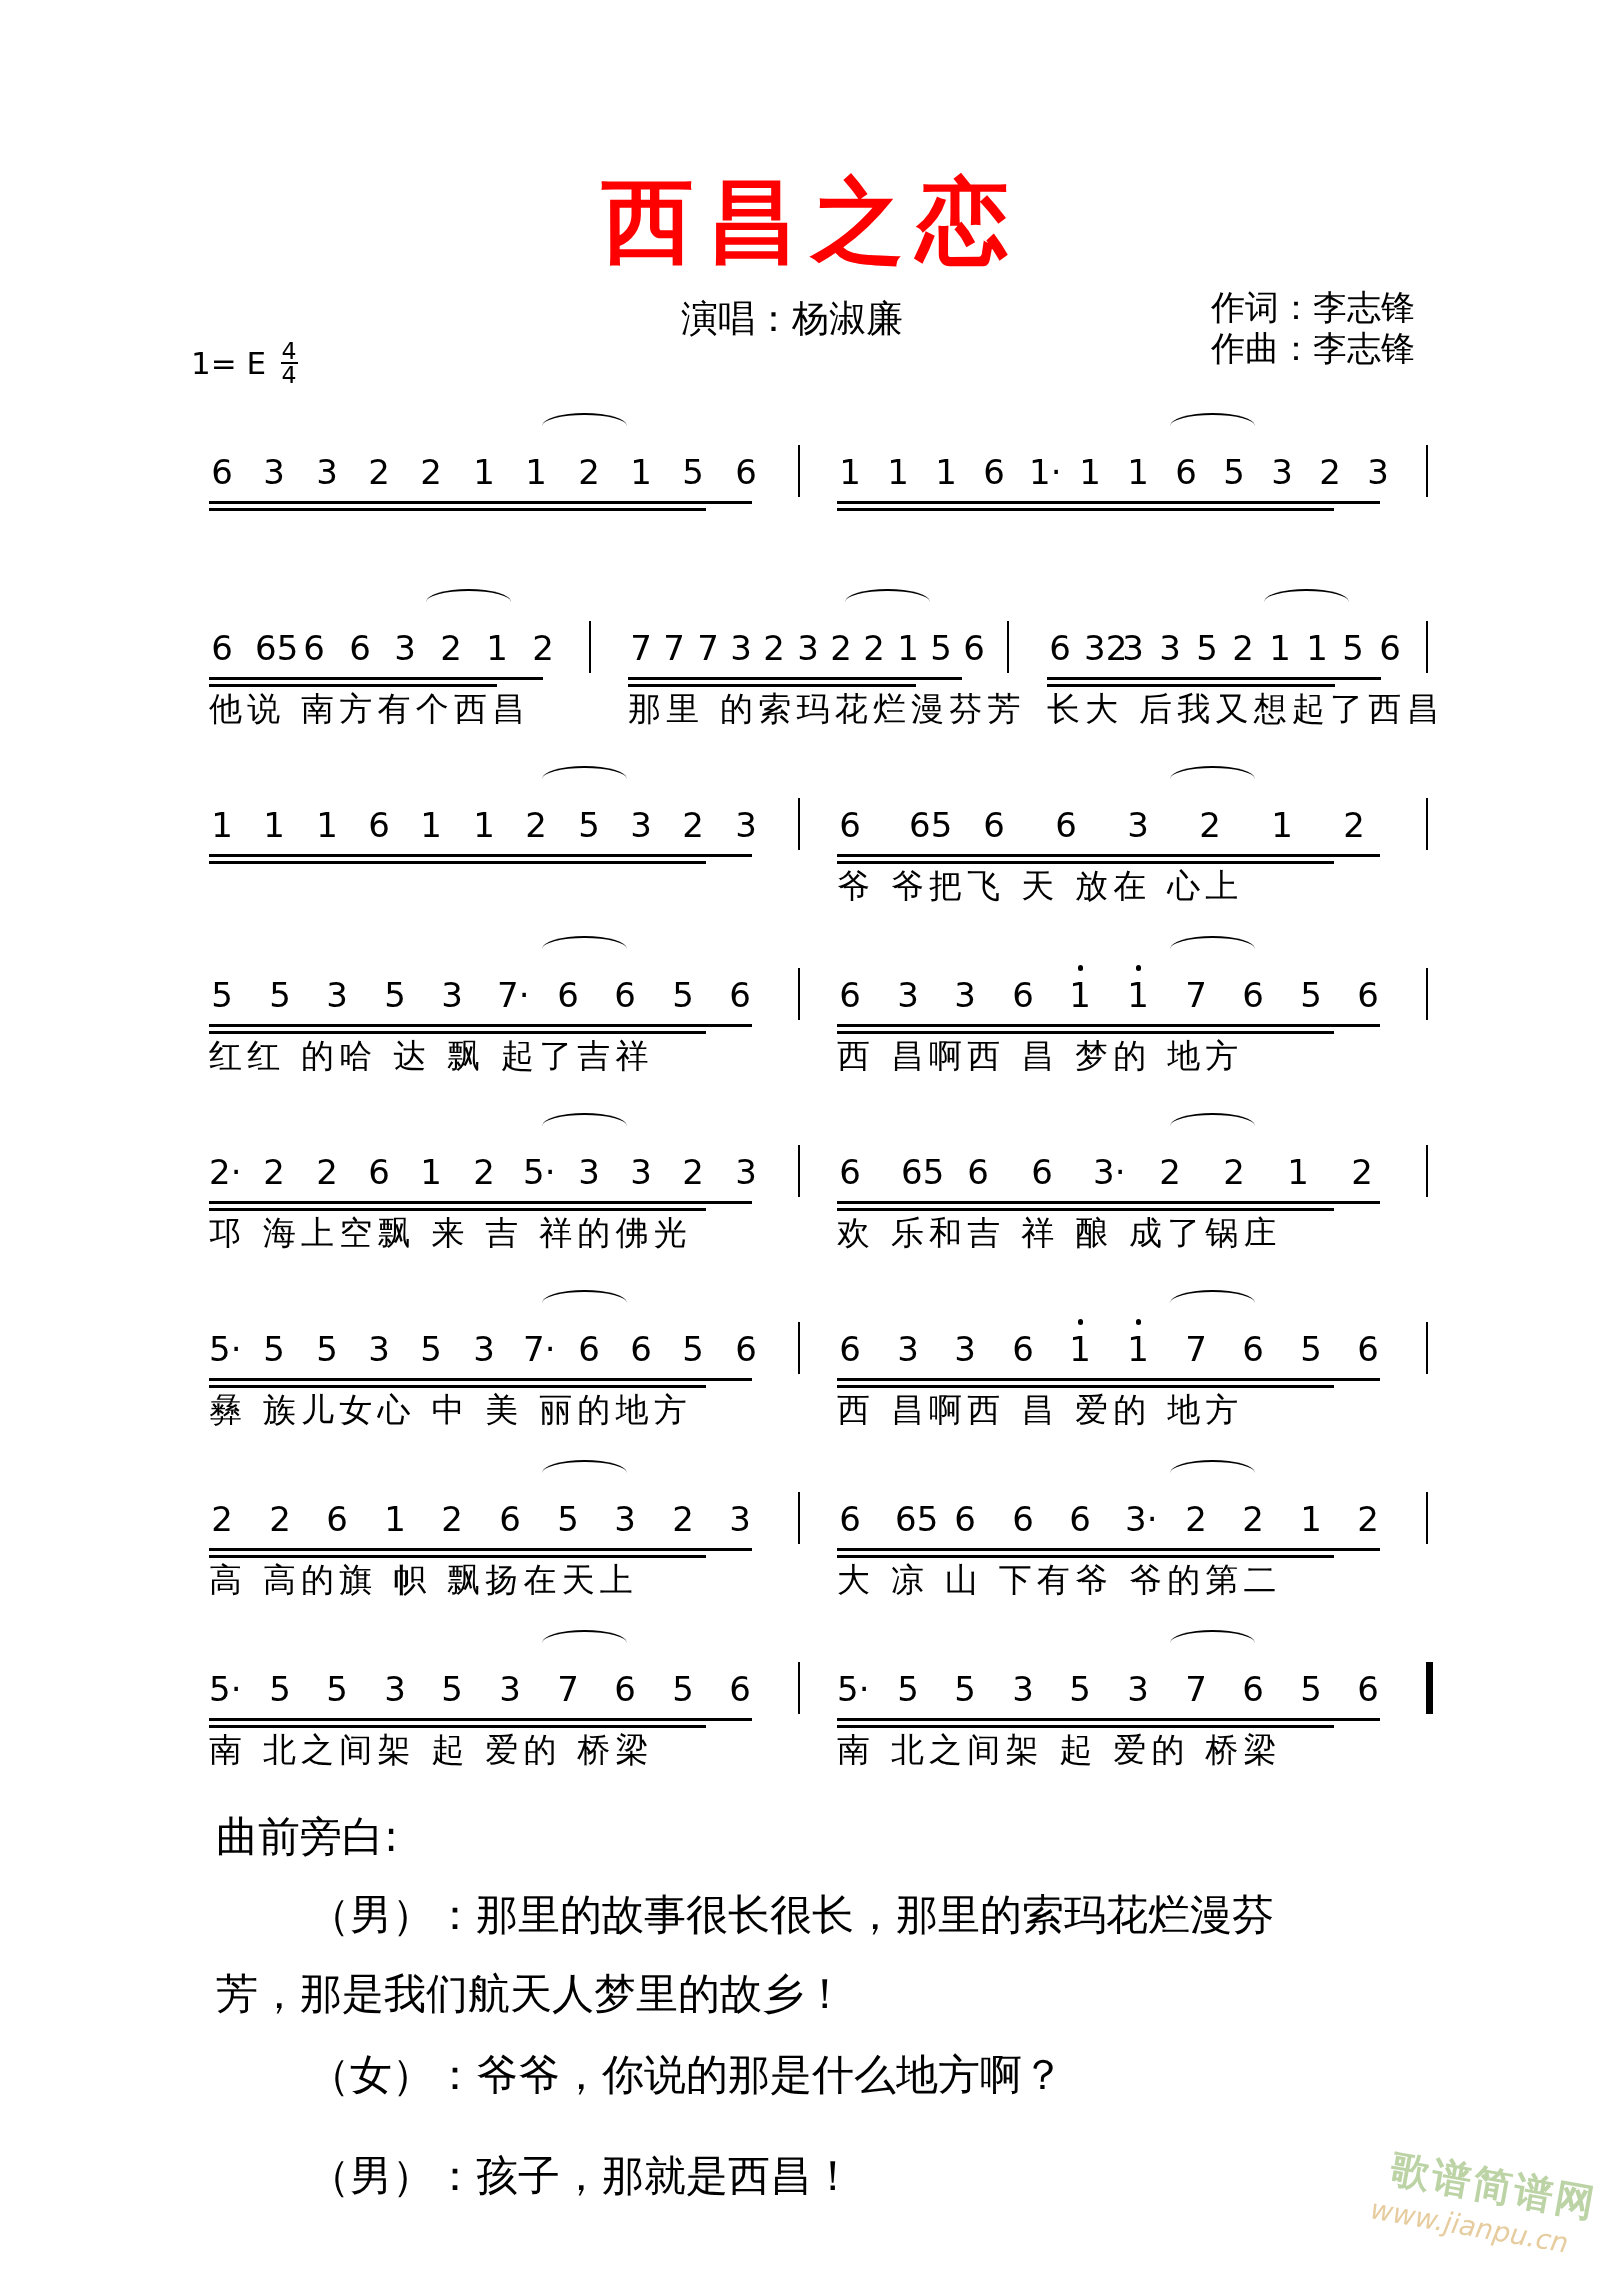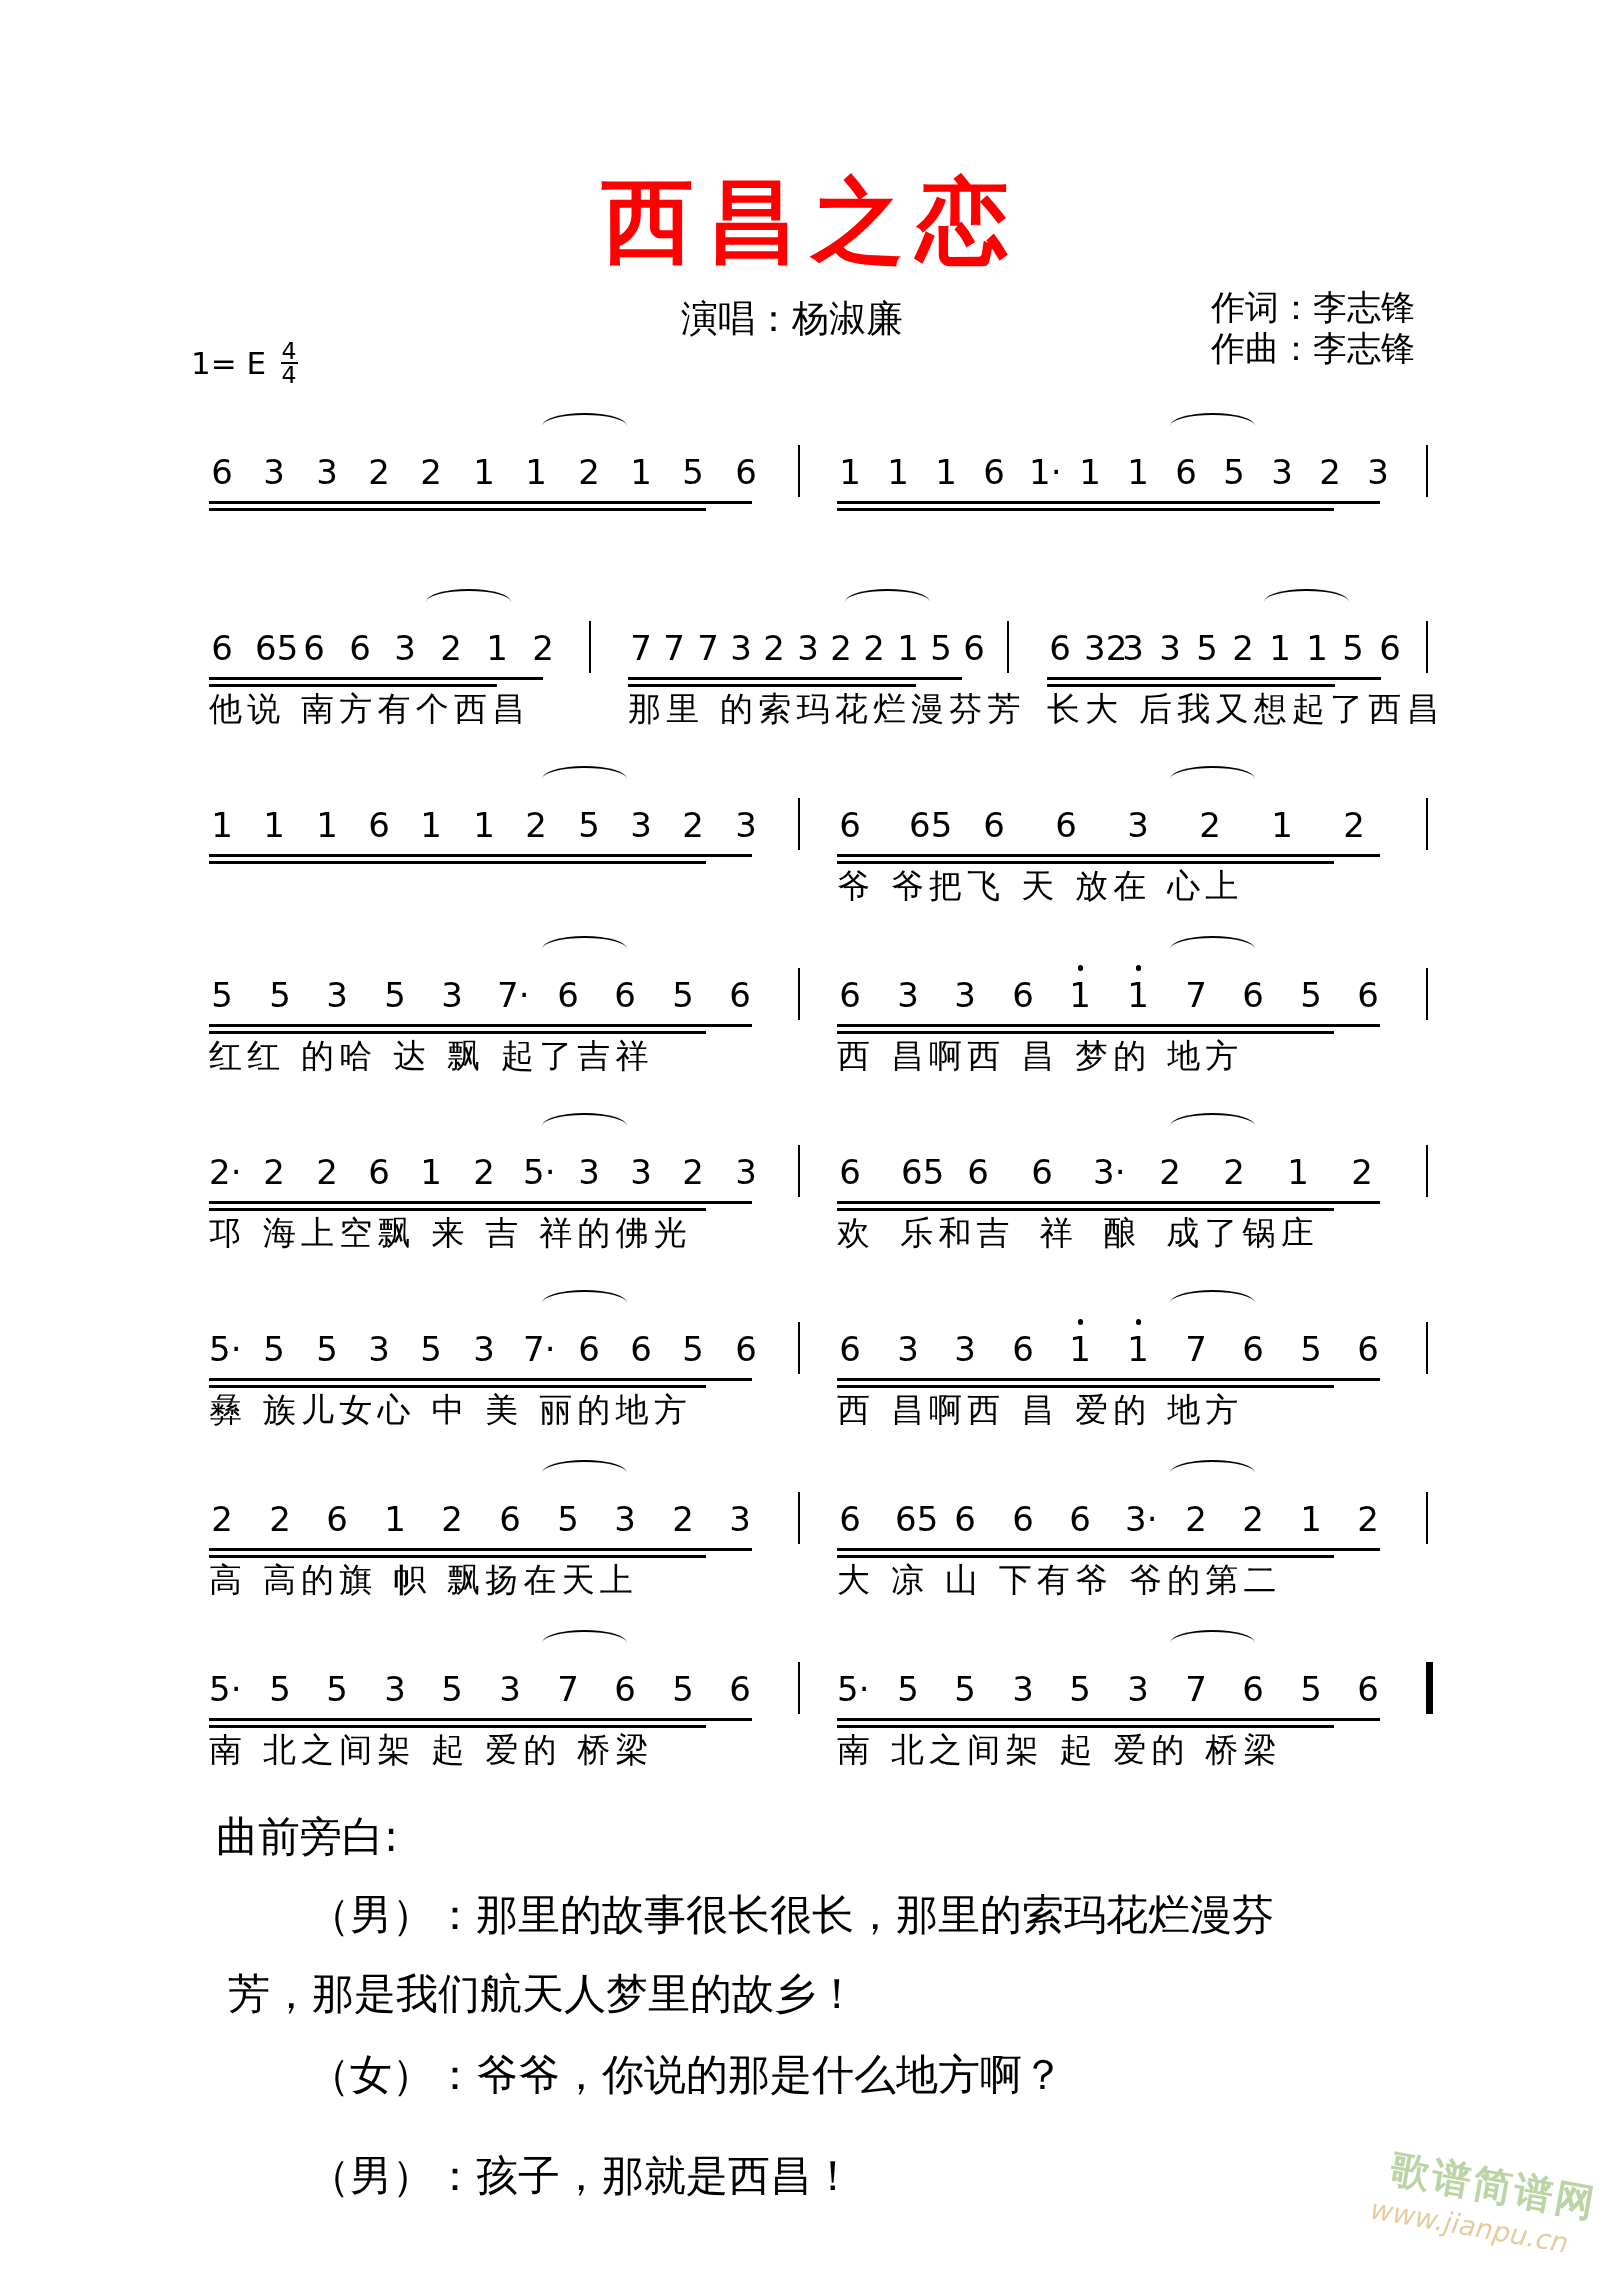--- a/index.html
+++ b/index.html
@@ -234,21 +234,21 @@
         <span class="n" style="left: 269px;">3·</span>
         <span class="n" style="left: 333px;">2</span>
         <span class="n" style="left: 397px;">2</span>
         <span class="n" style="left: 461px;">1</span>
         <span class="n" style="left: 525px;">2</span>
         <div class="ul" style="top: 69px; left: 13px; width: 543px;"></div>
         <div class="ul" style="top: 76px; left: 13px; width: 497px;"></div>
       </div>
       <div class="bar-line" style="left: 1230px; top: 39px;"></div>
       <div class="slur" style="left: 974px; top: 6.5px; width: 85px;"></div>
-      <div class="lyr2" style="left: 641px; font-family: Liberation Mono, monospace;">欢 乐和吉 祥 酿 成了锅庄</div>
+      <div class="lyr2" style="left: 641px;">欢 乐和吉 祥 酿 成了锅庄</div>
     </div>
     <div class="line" style="top: 1283px;">
       <div class="notes" style="left: 0px; width: 628px;">
         <span class="n" style="left: 13px;">5·</span>
         <span class="n" style="left: 65px;">5</span>
         <span class="n" style="left: 118px;">5</span>
         <span class="n" style="left: 170px;">3</span>
         <span class="n" style="left: 222px;">5</span>
         <span class="n" style="left: 275px;">3</span>
         <span class="n" style="left: 327px;">7·</span>
@@ -349,21 +349,21 @@
         <div class="ul" style="top: 76px; left: 13px; width: 497px;"></div>
       </div>
       <div class="dbl" style="left: 1230px; top: 39px;"></div>
       <div class="slur" style="left: 974px; top: 6.5px; width: 85px;"></div>
       <div class="lyr2" style="left: 641px;">南 北之间架 起 爱的 桥梁</div>
     </div>
   </div>
 
 <div class="narr" style="top:1813px;left:216px;">曲前旁白:</div>
 <div class="narr" style="top:1891px;left:308px;">（男）：那里的故事很长很长，那里的索玛花烂漫芬</div>
-<div class="narr" style="top:1970px;left:216px;margin-left:12px;">芳，那是我们航天人梦里的故乡！</div>
+<div class="narr" style="top:1970px;left:216px;">芳，那是我们航天人梦里的故乡！</div>
 <div class="narr" style="top:2051px;left:308px;">（女）：爷爷，你说的那是什么地方啊？</div>
 <div class="narr" style="top:2130px;left:308px;margin-top:22px;">（男）：孩子，那就是西昌！</div>
 
 <div class="watermark">
   <div class="wm-cn">歌谱简谱网</div>
   <div class="wm-url">www.jianpu.cn</div>
 </div>
 
 
 </body></html>

